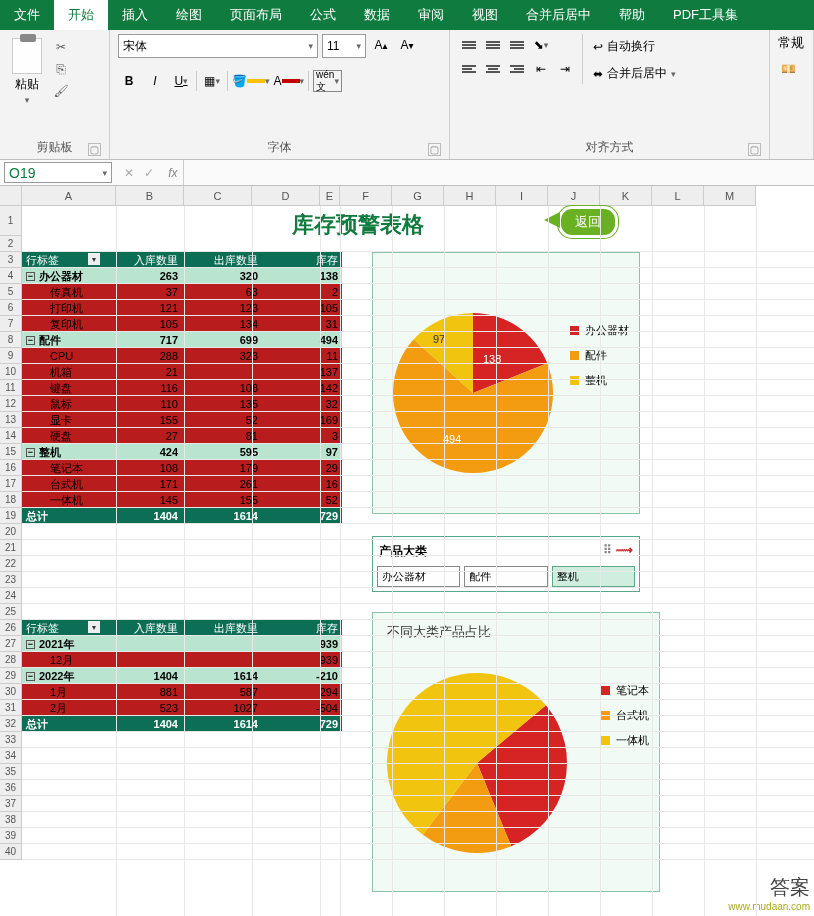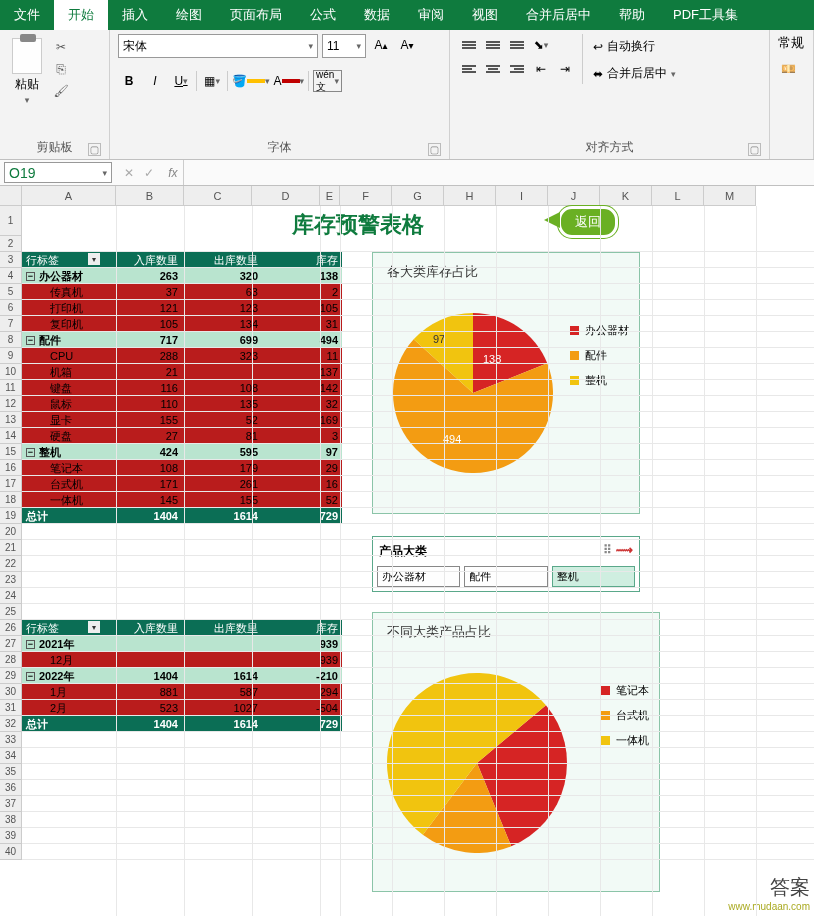--- a/index.html
+++ b/index.html
@@ -468,21 +468,20 @@
         </div>
         <div class="p-row tot">
           <div class="lbl">总计</div>
           <div class="v">1404</div>
           <div class="v">1614</div>
           <div class="v">729</div>
         </div>
       </div>
 
     <div class="chart-box" style="left:350px; top:46px; width:268px; height:262px">
-      <div class="chart-title">各大类库存占比</div>
       <svg class="pie" width="160" height="160" viewBox="-1 -1 2 2" style="position:absolute;left:20px;top:60px" id="pie1">
           <path d="M 0 0 L 6.123233995736766e-17 -1 A 1 1 0 0 1 0.9281493641919367 -0.37220794960626985 Z" fill="#d62424"></path>
           <path d="M 0 0 L 0.9281493641919367 -0.37220794960626985 A 1 1 0 1 1 -0.7419902866699069 -0.6704106312458876 Z" fill="#f39c12"></path>
           <path d="M 0 0 L -0.7419902866699069 -0.6704106312458876 A 1 1 0 0 1 -1.8369701987210297e-16 -1 Z" fill="#f1c40f"></path>
         </svg>
       <div class="data-lbl" style="left:110px;top:100px">138</div>
       <div class="data-lbl" style="left:70px;top:180px">494</div>
       <div class="data-lbl" style="left:60px;top:80px;color:#333">97</div>
       <div class="legend" id="leg1">
           <div>

